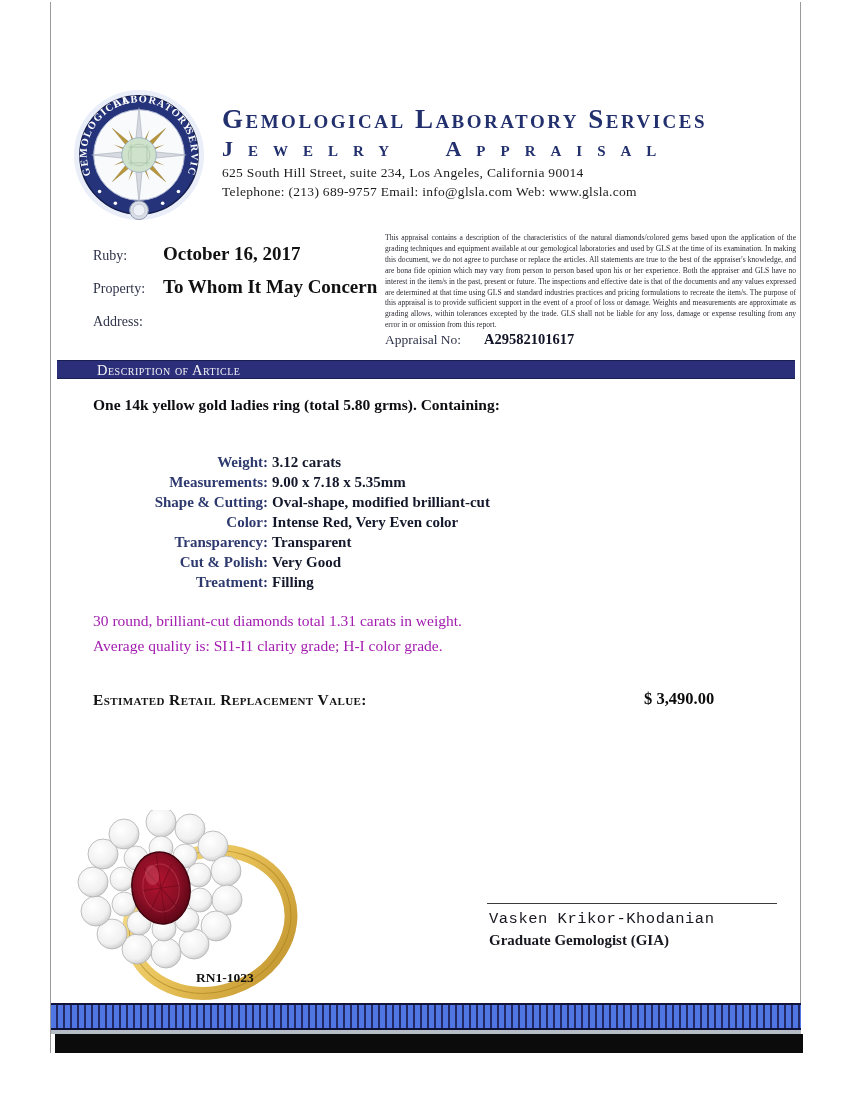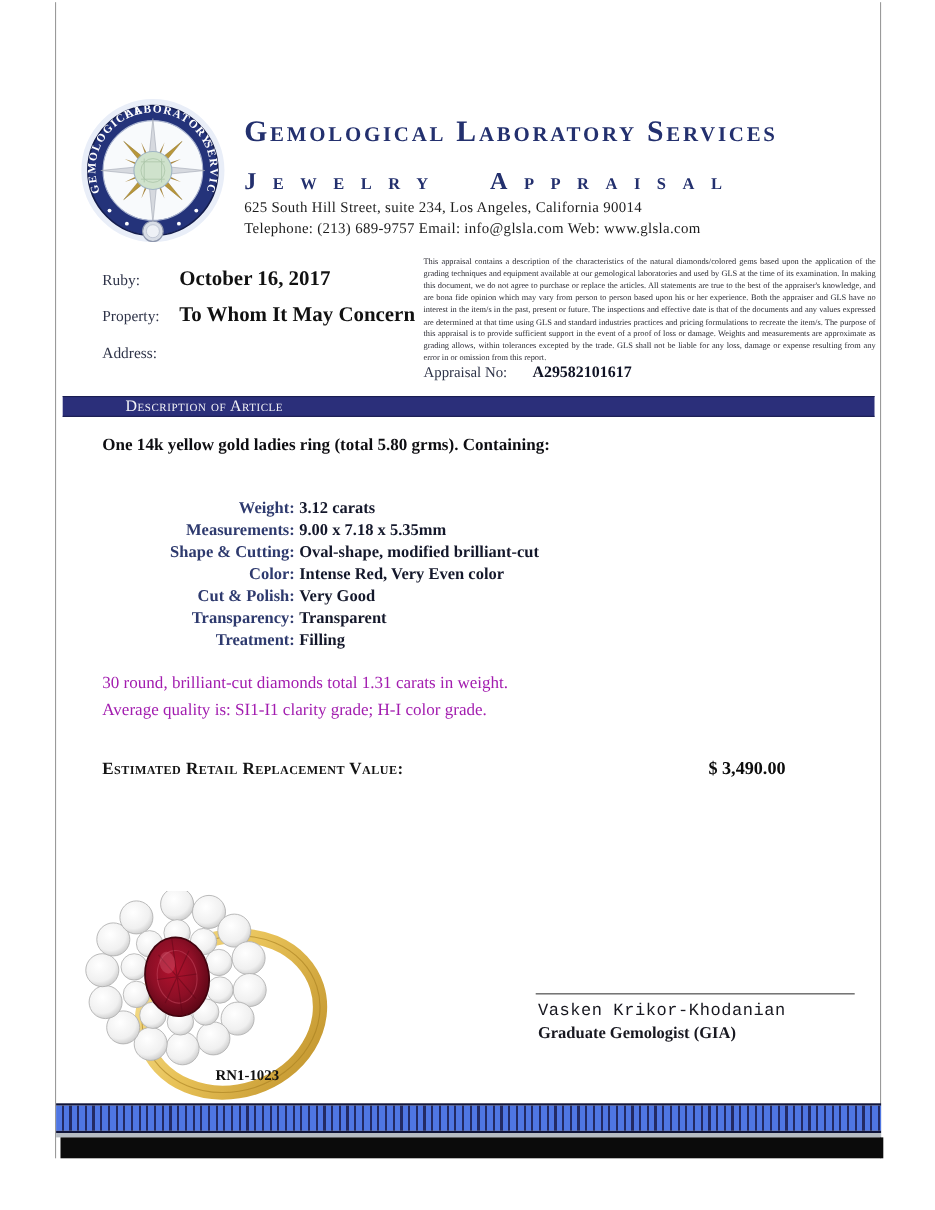--- a/index.html
+++ b/index.html
@@ -7,36 +7,36 @@
   .page { position:relative; width:850px; height:1100px; background:#ffffff; overflow:hidden; }
   .doc-edges { position:absolute; left:50px; top:2px; width:751px; height:1051px;
                border-left:1px solid #9a9a9a; border-right:1px solid #9a9a9a; background:#ffffff; }
 
   .logo { position:absolute; left:70px; top:86px; width:138px; height:138px; }
 
   .header-text { position:absolute; left:222px; top:104px; width:575px; }
   .company { font-size:27px; font-variant:small-caps; font-weight:bold; color:#23306e;
              letter-spacing:2.5px; white-space:nowrap; }
   .apptitle { font-size:22px; font-variant:small-caps; font-weight:bold; color:#23306e;
-              letter-spacing:15px; word-spacing:22px; white-space:nowrap; margin-top:17px; }
+              letter-spacing:15px; word-spacing:22px; white-space:nowrap; margin-top:1px; }
   .addr, .contact { font-size:13.5px; color:#1c1c1c; margin-top:3px; letter-spacing:0.3px; }
 
   .info-row { position:absolute; left:93px; white-space:nowrap; }
   .info-label { display:inline-block; width:66px; font-size:14px; color:#2e3348; }
   .info-value { font-size:19px; font-weight:bold; color:#111; }
 
   .disclaimer { position:absolute; left:385px; top:233px; width:411px; font-size:7.6px;
                 line-height:10.9px; text-align:justify; color:#2a2a33; }
   .appraisal-row { position:absolute; left:385px; top:330px; white-space:nowrap; }
   .appraisal-label { display:inline-block; width:95px; font-size:13.5px; color:#2e3348; }
   .appraisal-value { font-size:14.5px; font-weight:bold; color:#101325; }
 
   .section-bar { position:absolute; left:57px; top:360px; width:738px; height:19px;
                  background:#2b2f7a; border-top:1px solid #1a1d52; border-bottom:1px solid #1a1d52; }
-  .section-bar span { display:block; padding-left:57px; font-variant:small-caps; font-size:14.5px;
+  .section-bar span { display:block; padding-left:40px; font-variant:small-caps; font-size:14.5px;
                       color:#f2f2f6; line-height:18px; letter-spacing:0.5px; }
 
   .desc { position:absolute; left:93px; top:393px; font-size:15.5px; font-weight:bold;
           color:#0e0e12; line-height:23px;text-align:right; }
 
   .attrs { position:absolute; left:93px; top:452px; }
   .attr-row { line-height:20px; white-space:nowrap; }
   .attr-label { display:inline-block; width:175px; font-size:15px; font-weight:bold; color:#2e3a6e;text-align:right; }
   .attr-value { font-size:15px; font-weight:bold; color:#14182b; }
 
@@ -163,26 +163,26 @@
     </div>
     <div class="attr-row">
       <span class="attr-label">Shape &amp; Cutting:</span>
       <span class="attr-value">Oval-shape, modified brilliant-cut</span>
     </div>
     <div class="attr-row">
       <span class="attr-label">Color:</span>
       <span class="attr-value">Intense Red, Very Even color</span>
     </div>
     <div class="attr-row">
+      <span class="attr-label">Transparency:</span>
+      <span class="attr-value">Transparent</span>
+    </div>
+    <div class="attr-row">
       <span class="attr-label">Cut &amp; Polish:</span>
       <span class="attr-value">Very Good</span>
-    </div>
-    <div class="attr-row">
-      <span class="attr-label">Transparency:</span>
-      <span class="attr-value">Transparent</span>
     </div>
     <div class="attr-row">
       <span class="attr-label">Treatment:</span>
       <span class="attr-value">Filling</span>
     </div>
   </div>
 
   <div class="diamonds">
     <div>30 round, brilliant-cut diamonds total 1.31 carats in weight.</div>
     <div>Average quality is: SI1-I1 clarity grade; H-I color grade.</div>

